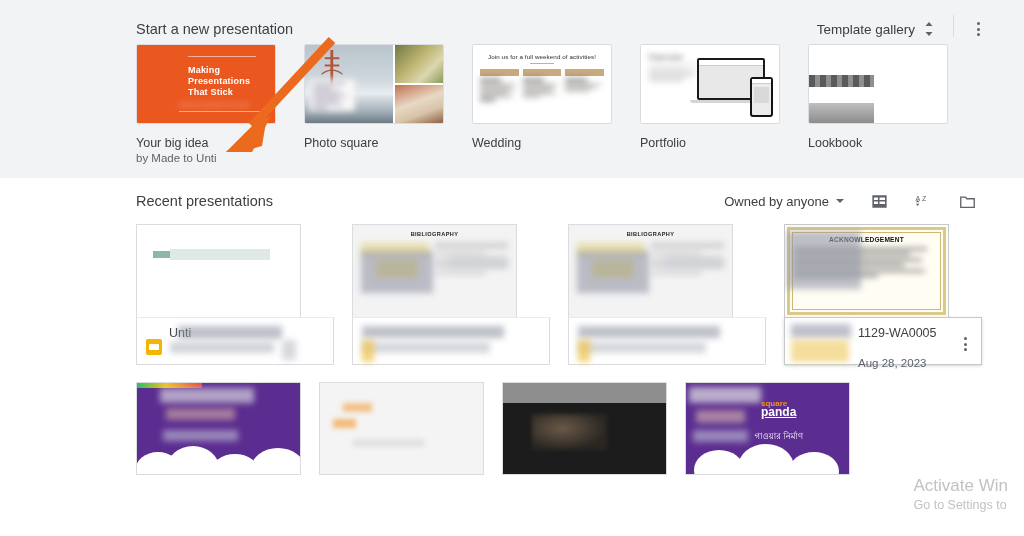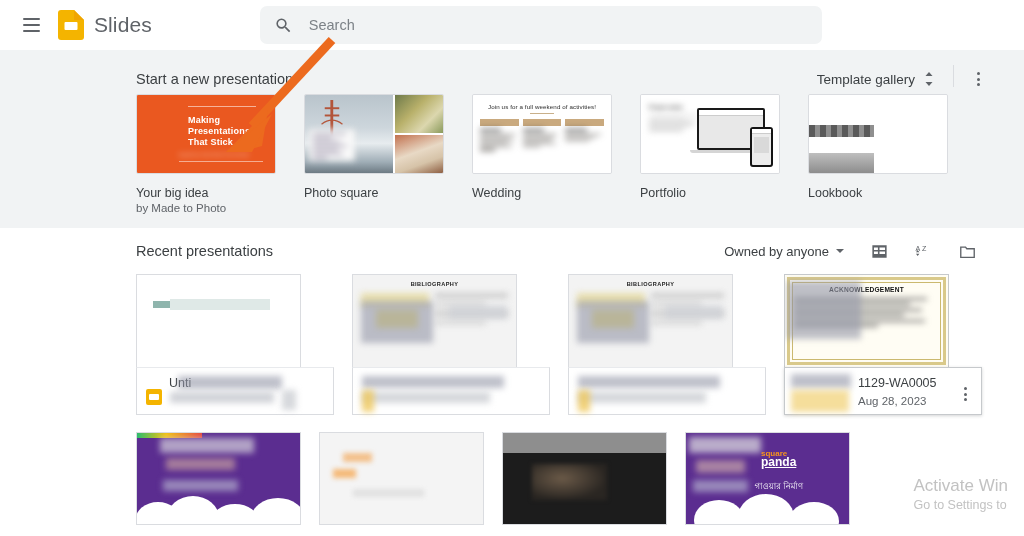--- a/index.html
+++ b/index.html
@@ -185,21 +185,21 @@
   }
   .card-meta {
     border: 1px solid #dadce0; border-top: 1px solid #e8eaed;
     height: 48px; padding: 7px 8px 0 9px; display: flex; gap: 7px; position: relative;
   }
   .card.sel .card-thumb, .card.sel .card-meta { border-color: #c6c9cc; }
   .card.sel .card-meta { box-shadow: 0 1px 3px rgba(60,64,67,.22); }
   .mini-logo { width: 16px; height: 16px; margin-top: 14px; flex: 0 0 auto; }
   .meta-txt { flex: 1; min-width: 0; }
   .meta-title { font-size: 12.5px; color: #3c4043; line-height: 16px; white-space: nowrap; overflow: hidden; }
-  .meta-date { font-size: 11.5px; color: #5f6368; line-height: 16px; margin-top: 2px; }
+  .meta-date { font-size: 11.5px; color: #5f6368; line-height: 16px; margin-top: 14px; }
   .card-kebab { position:absolute; right: 6px; bottom: 9px; width: 20px; height: 22px;
                 display:flex; flex-direction:column; align-items:center; justify-content:center; gap:2.5px; cursor:pointer; }
   .card-kebab i { width: 3px; height: 3px; border-radius:50%; background:#5f6368; display:block; }
 
   
   .blur { filter: blur(3.2px); }
 
   
   .t1 { padding: 26px 16px; }
   .t1 .l1 { height: 7px; width: 24%; background:#8fb5ad; }
@@ -261,43 +261,20 @@
 
   
   .anno { position: absolute; left: 0; top: 0; width: 1024px; height: 536px;
           pointer-events: none; z-index: 9; }
 </style>
 </head>
 <body>
 
 <div class="app">
 
-  <div class="header">
-    <div class="hamburger">
-      <span></span>
-        <span></span>
-        <span></span>
-    </div>
-
-    <div class="brand">
-      <svg class="slides-logo" viewBox="0 0 26 30">
-        <path d="M3 0h13l10 10v17a3 3 0 0 1-3 3H3a3 3 0 0 1-3-3V3a3 3 0 0 1 3-3z" fill="#F4B400"></path>
-        <path d="M16 0l10 10H16z" fill="#F0A500"></path>
-        <rect x="6.5" y="12" width="13" height="8" rx="1" fill="#fff"></rect>
-      </svg>
-      <div class="brand-name">Slides</div>
-    </div>
-
-    <div class="search-wrap">
-      <svg class="search-icon" viewBox="0 0 24 24">
-        <path fill="#5f6368" d="M15.5 14h-.79l-.28-.27A6.47 6.47 0 0 0 16 9.5 6.5 6.5 0 1 0 9.5 16c1.61 0 3.09-.59 4.23-1.57l.27.28v.79l5 4.99L20.49 19l-4.99-5zm-6 0C7.01 14 5 11.99 5 9.5S7.01 5 9.5 5 14 7.01 14 9.5 11.99 14 9.5 14z"></path>
-      </svg>
-      <input class="search-input" type="text" placeholder="Search" style="">
-    </div>
-  </div>
 
   <div class="tpl-strip">
     <div class="tpl-head">
       <div class="tpl-title">Start a new presentation</div>
       <div class="tpl-head-right">
         <div class="tpl-gallery-btn">
           <span>Template gallery</span>
           <svg class="updown" viewBox="0 0 12 16">
             <path fill="#5f6368" d="M6 1l3.5 4h-7z"></path>
               <path fill="#5f6368" d="M6 15l-3.5-4h7z"></path>
@@ -318,21 +295,21 @@
       <div class="tpl-card">
         <div class="tpl-thumb">
           <div class="bigidea" style="height:100%">
             <div class="rule"></div>
             <div class="t">Making Presentations That Stick</div>
             <div class="byline blur">A guide by Chip Heath &amp; Dan Heath</div>
             <div class="rule2"></div>
           </div>
         </div>
         <div class="tpl-label">Your big idea</div>
-        <div class="tpl-sub">by Made to Photo</div>
+        <div class="tpl-sub">by Made to Unti</div>
       </div>
 
       <div class="tpl-card">
         <div class="tpl-thumb">
           <div class="album">
             <div class="main">
               <svg class="bridge" viewBox="0 0 26 60">
                 <rect x="11" y="0" width="3.5" height="56" fill="#b3553a"></rect>
                 <rect x="4" y="9" width="18" height="2.4" fill="#b3553a"></rect>
                 <rect x="4" y="18" width="18" height="2.4" fill="#b3553a"></rect>

